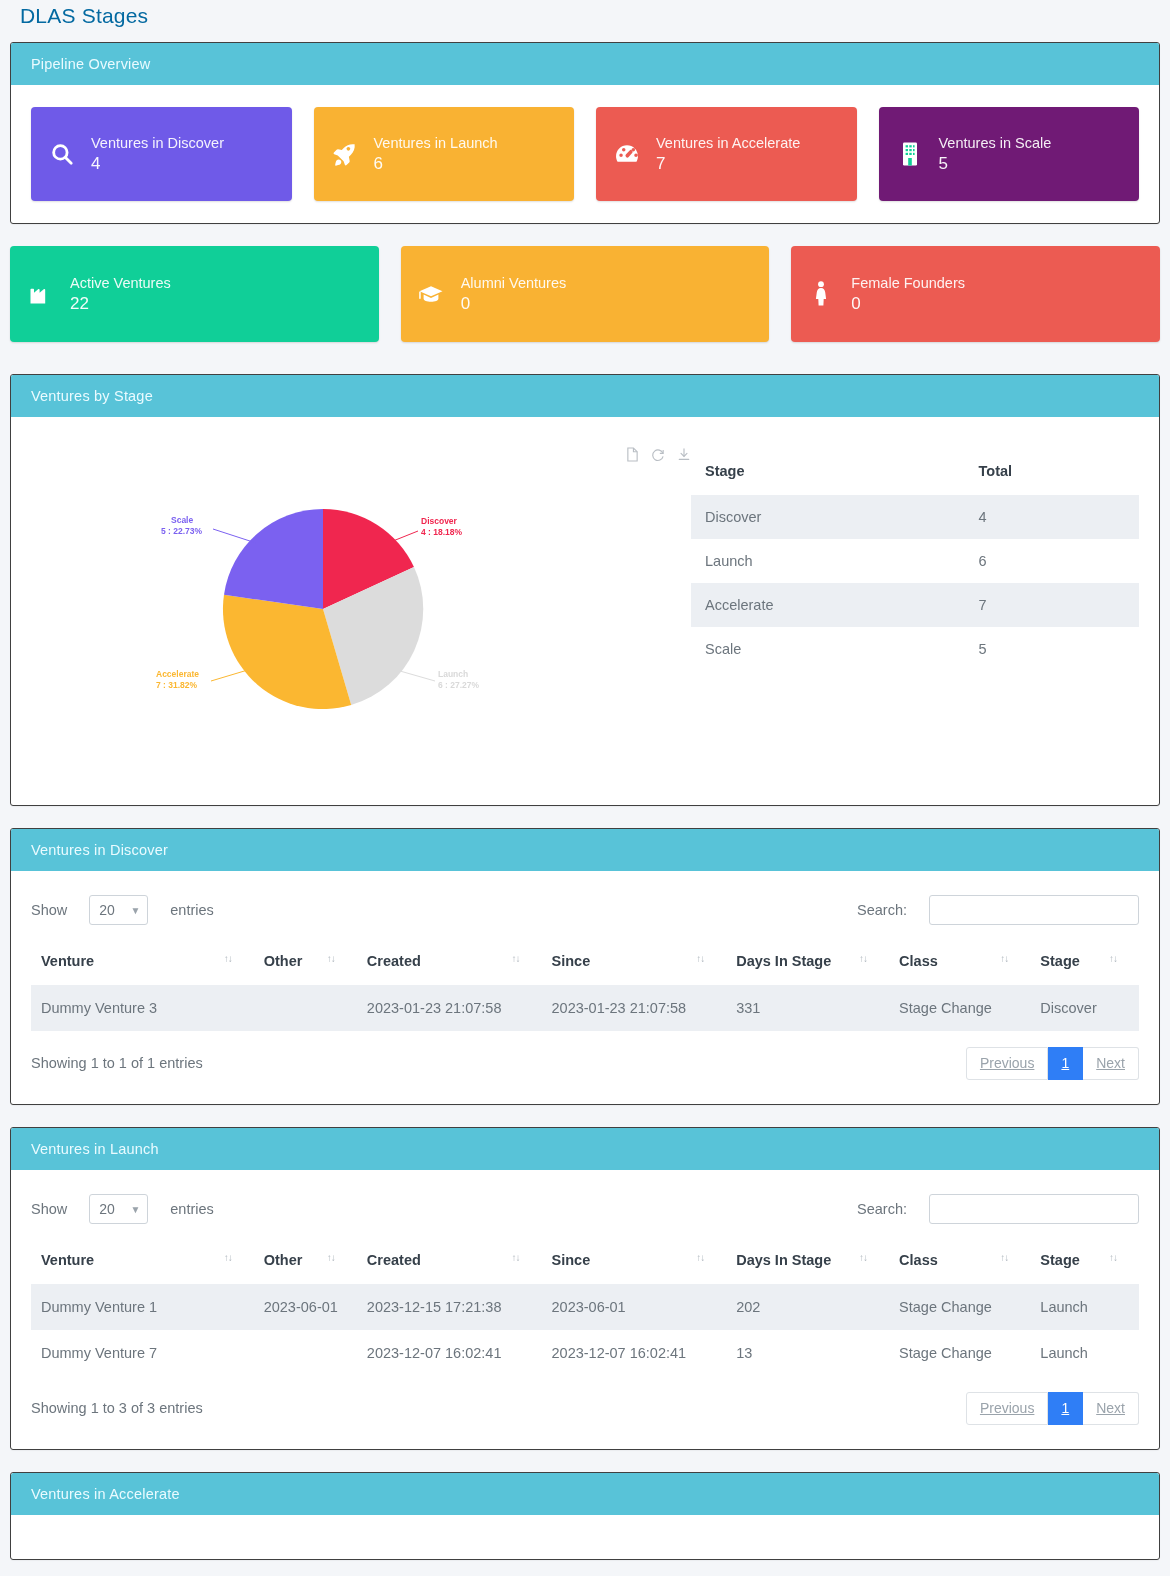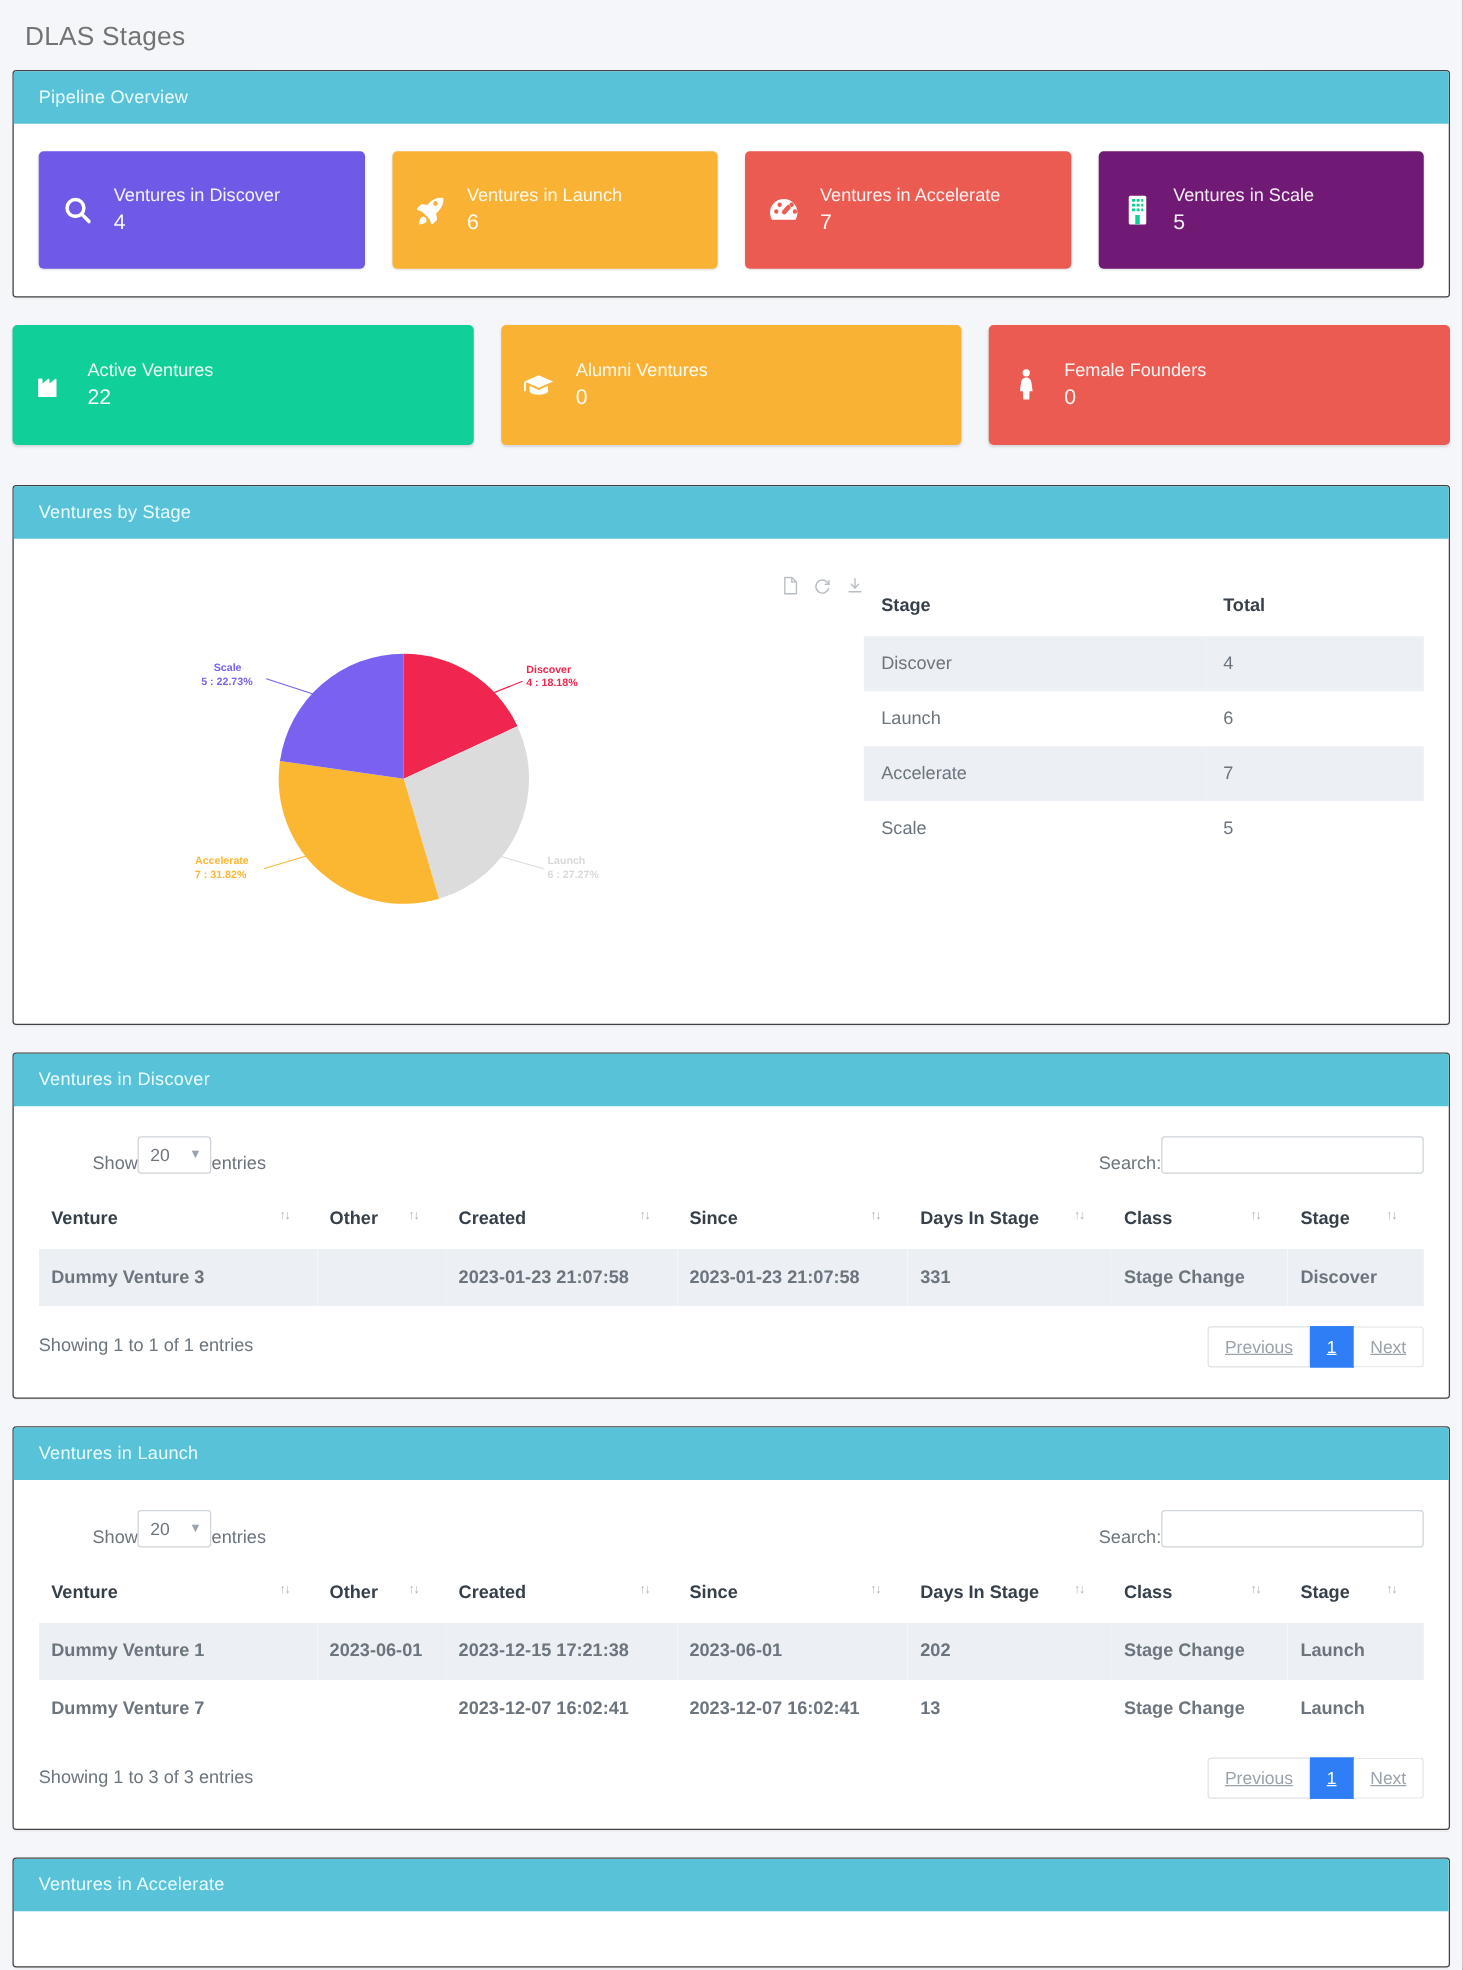--- a/index.html
+++ b/index.html
@@ -12,23 +12,23 @@
     width: 1170px;
     min-height: 1576px;
     background: #f4f6f9;
     padding: 0;
     overflow: hidden;
   }
   .page { width: 1170px; padding: 0 10px 0 10px; background: #f4f6f9; }
 
   .page-title {
     font-size: 21px;
-    color: #737373;
+    color: #0369a1;
     font-weight: 400;
-    padding: 18px 0 14px 10px;
+    padding: 4px 0 14px 10px;
     letter-spacing: .2px;
   }
 
   
   .card {
     background: #ffffff;
     border: 1px solid #404040;
     border-radius: 3px;
     margin-bottom: 22px;
     box-shadow: 0 1px 1px rgba(0,0,0,.04);
@@ -128,21 +128,21 @@
   table.mini tbody tr:nth-child(odd) { background: #eceff3; }
   table.mini td.num { color: #6c757d; }
 
   
   .dt-top {
     display: flex; justify-content: space-between; align-items: center;
     padding: 2px 0 18px 0;
   }
   .dt-length, .dt-filter {
     font-size: 14.5px; color: #6c757d;
-    display: flex; align-items: flex-end; gap: 0; margin-left: 43px;
+    display: flex; align-items: center; gap: 22px;
   }
   .dt-select {
     appearance: none;
     -webkit-appearance: none;
     border: 1px solid #ced4da;
     border-radius: 3px;
     background: #fff;
     padding: 6px 24px 6px 9px;
     font-size: 14px;
     color: #6c757d;
@@ -184,21 +184,20 @@
     margin-right: 12px;
     font-weight: 400;
   }
   table.dt td {
     font-size: 14.5px;
     color: #6c757d;
     padding: 15px 10px;
     white-space: nowrap;
     overflow: hidden;
     text-overflow: ellipsis;
-    font-weight: bold;
   }
   table.dt tbody tr:nth-child(odd) { background: #eceff3; }
 
   .dt-bottom {
     display: flex; justify-content: space-between; align-items: center;
     padding: 16px 0 2px 0;
   }
   .dt-info { font-size: 14.5px; color: #6c757d; text-align: right; }
   .pager { display: flex; }
   .pager .pg {

